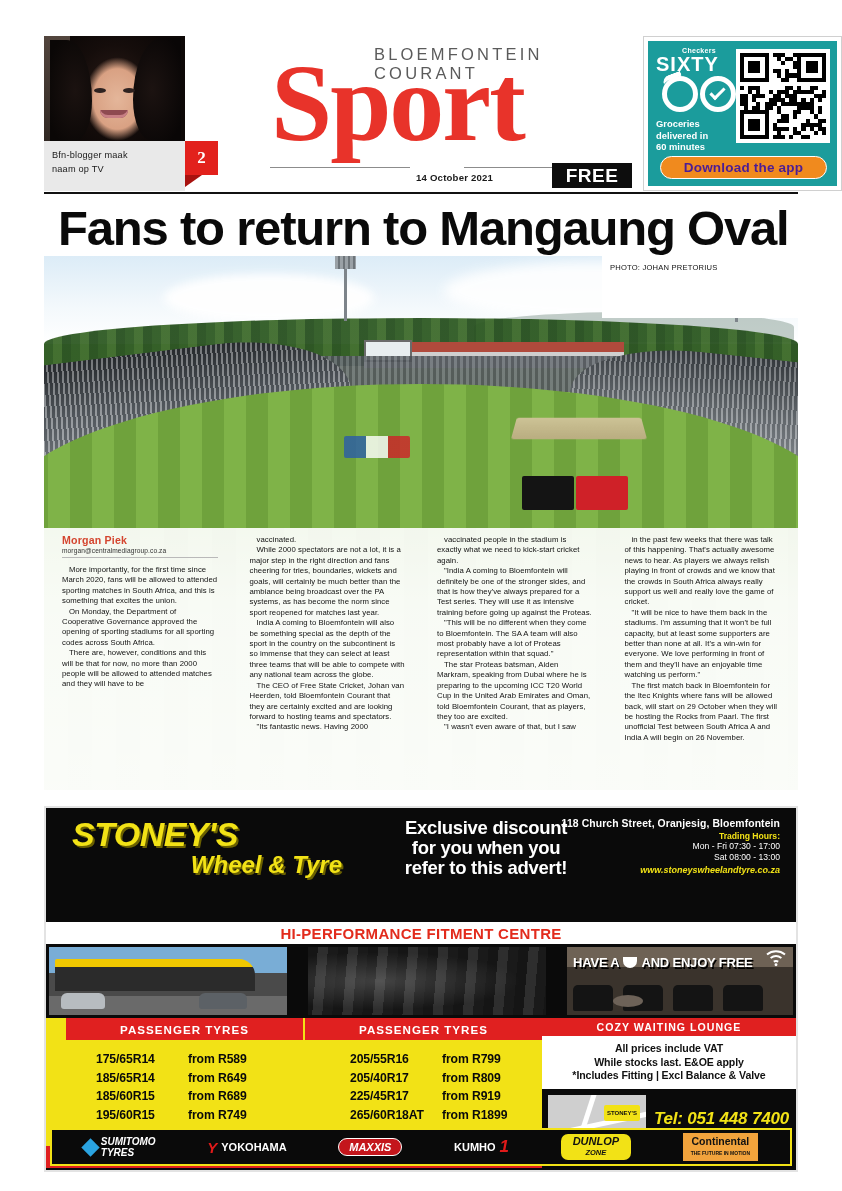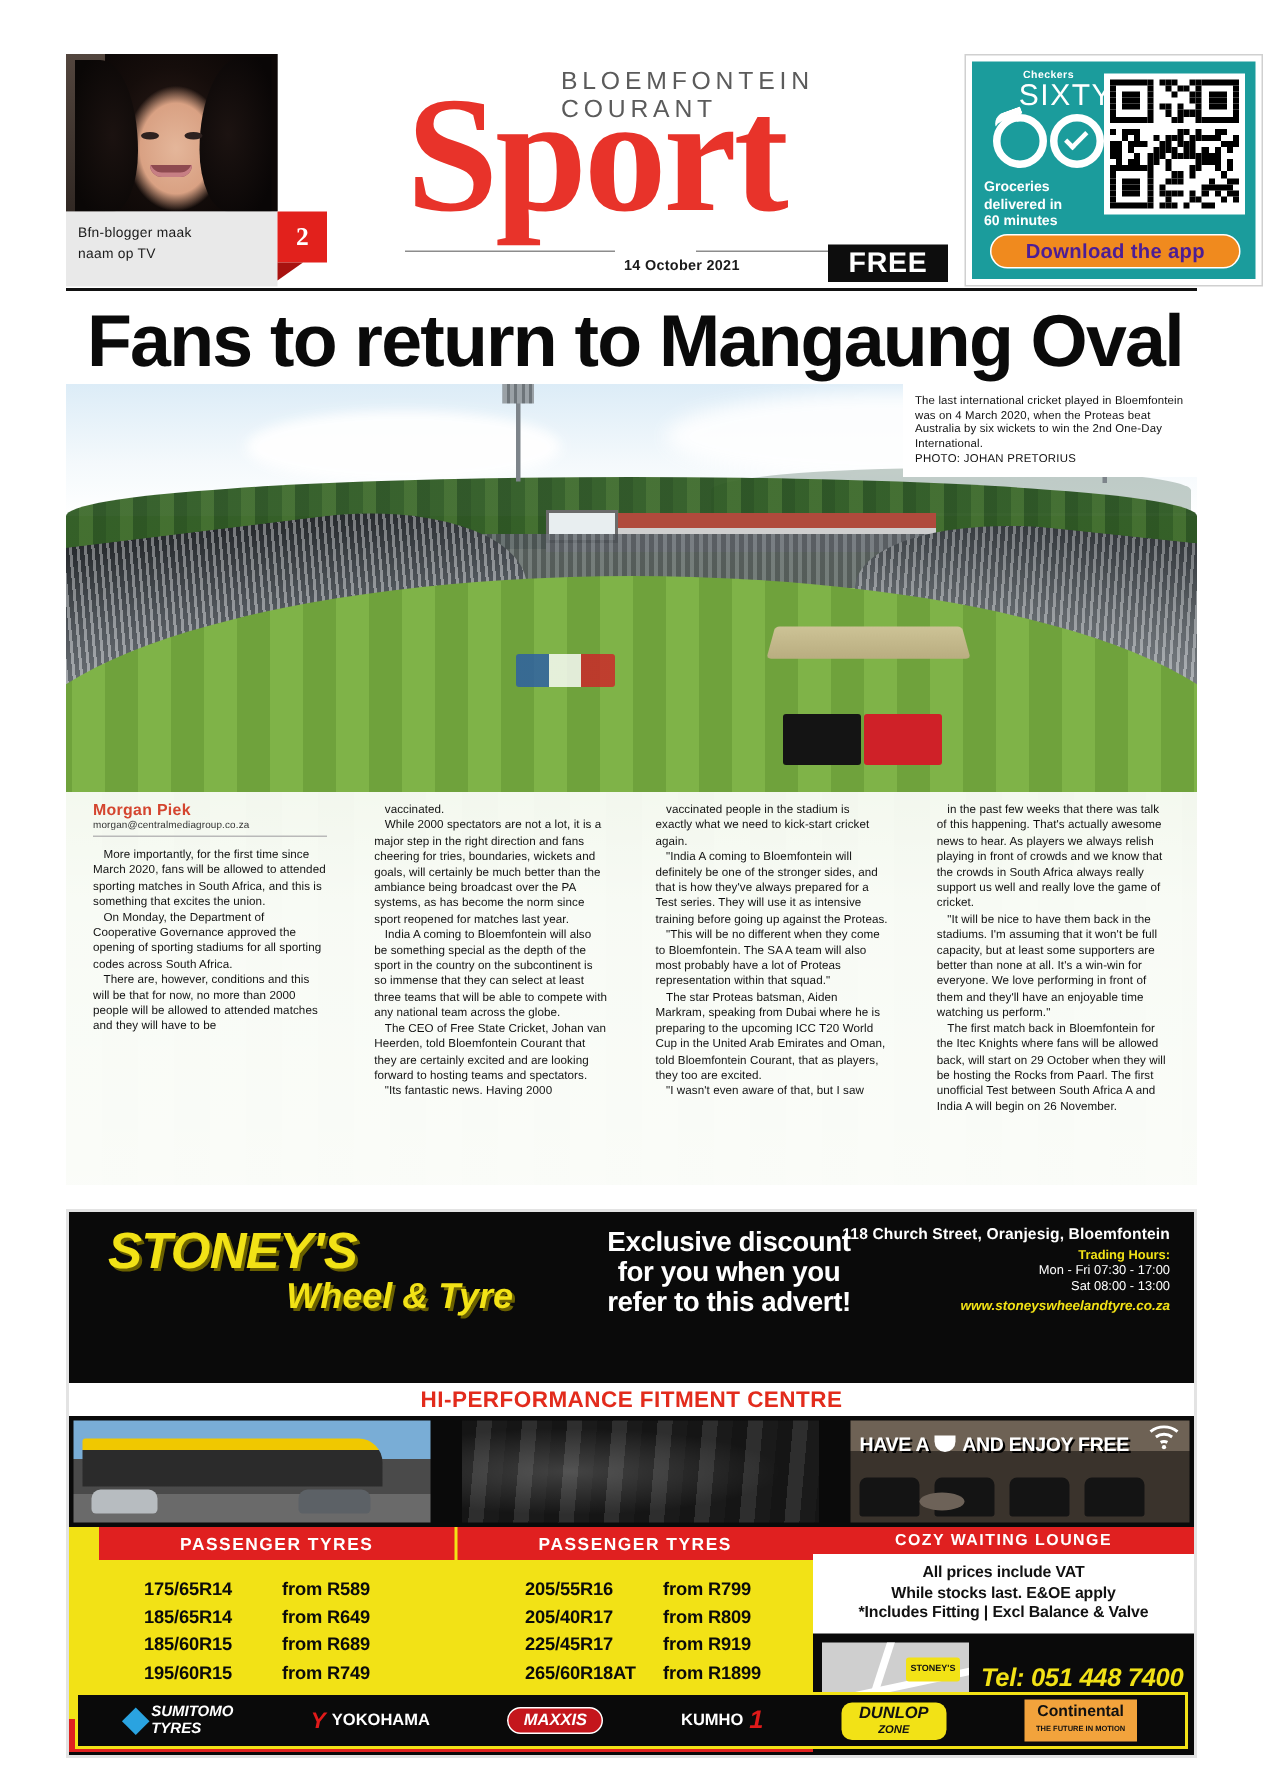--- a/index.html
+++ b/index.html
@@ -87,21 +87,21 @@
   }
 
   
   .sixty-ad {
     position:absolute; left: 599px; top: 0; width: 199px; height: 155px;
     background:#fff; border:1px solid #d0d0d0; padding: 4px;
   }
   .sixty-inner { position:relative; width:100%; height:100%; background:#1b9c9c; padding: 6px 8px; }
   .sixty-left { position:absolute; left:8px; top:6px; width:86px; }
   .sixty-brand { font-size:7px; color:#fff; font-weight:700; letter-spacing:.3px; text-align:center; }
-  .sixty-word { font-size:20px; color:#fff; font-weight:400; letter-spacing:1px; text-align:right; line-height:20px;}
+  .sixty-word { font-size:20px; color:#fff; font-weight:700; letter-spacing:1px; text-align:left; line-height:20px;}
   .sixty-60 { position:relative; height:42px; text-align:center; }
   .sixty-60 .zero {
     position:absolute; left:6px; top:2px; width:36px; height:36px;
     border:5px solid #fff; border-radius:50%;
   }
   .sixty-60 .six-tail {
     position:absolute; left:6px; top:0px; width:20px; height:8px; border-top:5px solid #fff;
     border-radius: 12px 0 0 0; transform: rotate(-20deg);
   }
   .sixty-60 .zero2 {
@@ -887,21 +887,20 @@
     <div class="stand-r"></div>
     <div class="field"></div>
     <div class="pitch"></div>
     <div class="logo-field"></div>
     <div class="board-dark"></div>
     <div class="board-red"></div>
     <div class="floodlight-1"></div>
     <div class="floodlight-2"></div>
 
     <div class="photo-caption">
-      <div>The last international cricket played in Bloemfontein was on 4 March 2020, when the Proteas beat Australia by six wickets to win the 2nd One-Day International.</div>
       <div class="credit">PHOTO: JOHAN PRETORIUS</div>
     </div>
   </div>
 
   <div class="article">
     <div class="article-bg"></div>
     <div class="article-cols">
 
       <div class="col c1">
         <div class="byline">Morgan Piek</div>

